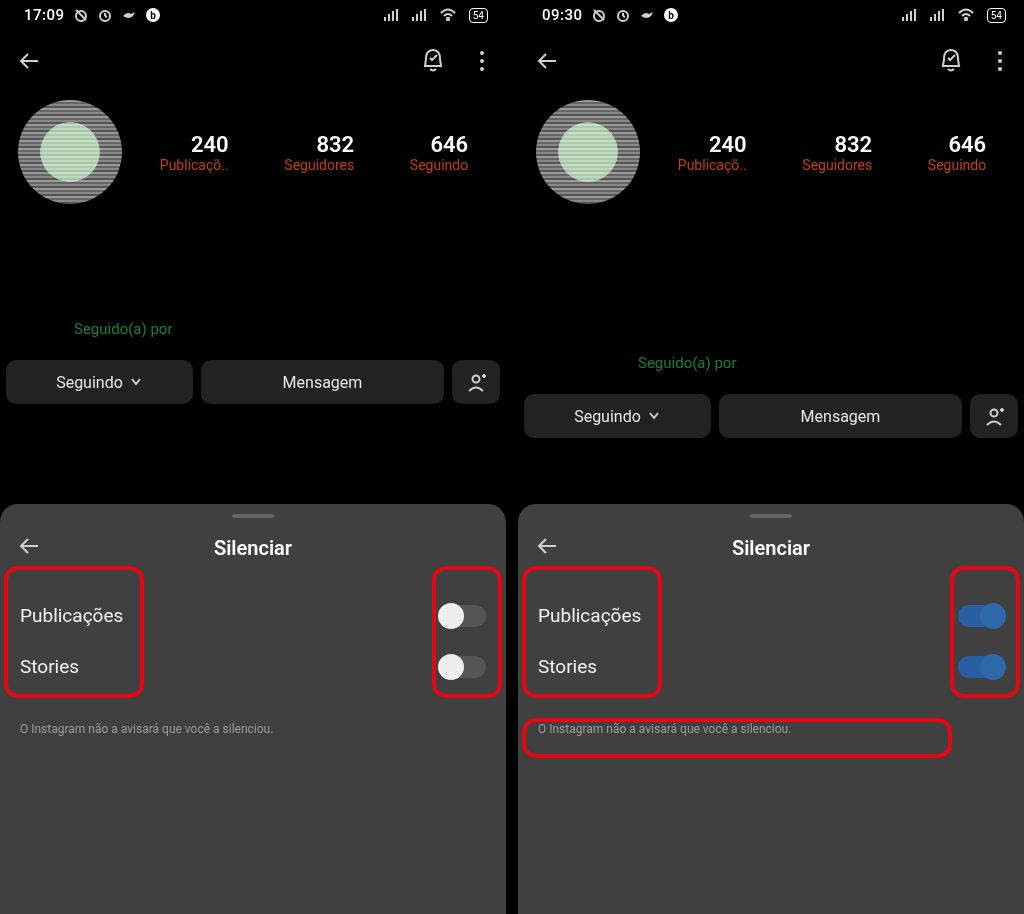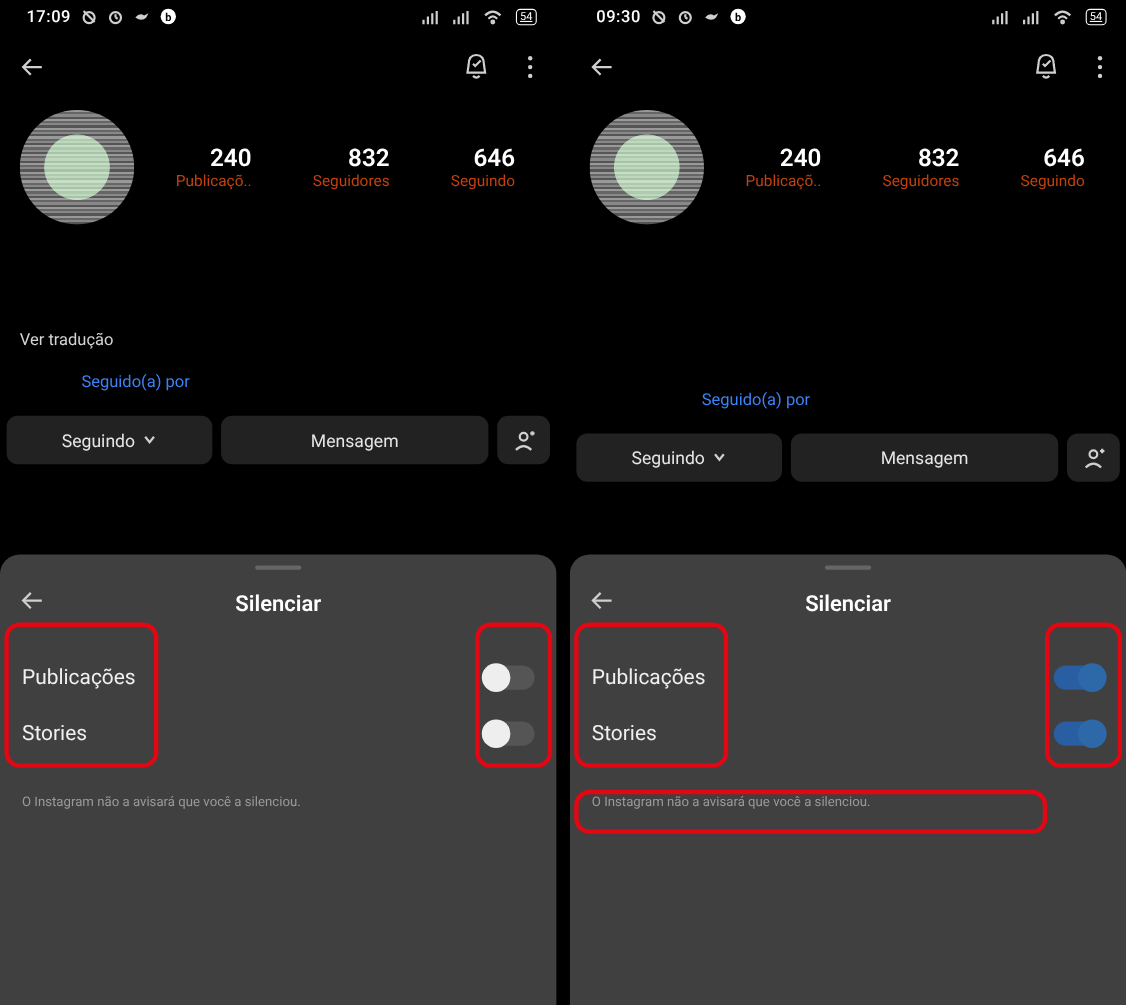--- a/index.html
+++ b/index.html
@@ -21,21 +21,21 @@
   
   .status-bar {
     display: flex;
     justify-content: space-between;
     align-items: center;
     padding: 6px 18px 4px 24px;
     font-size: 15px;
     color: #fff;
   }
   .status-left { display:flex; align-items:center; gap:8px; }
-  .status-right { display:flex; align-items:flex-end; gap:12px;text-decoration:underline; }
+  .status-right { display:flex; align-items:center; gap:12px; }
   .sicon { display:inline-flex; }
   .time { font-weight: 500; letter-spacing: .5px; }
   .batt-box {
     border:1.5px solid #fff; border-radius:4px;
     font-size:10px; padding:0 3px; display:inline-flex; align-items:center;
     height:15px;
   }
 
   
   .page-head {
@@ -58,21 +58,21 @@
     background-blend-mode: screen;
     flex:0 0 auto;
   }
   .stats { flex:1; display:flex; justify-content:space-around; }
   .stat { text-align:right; }
   .stat-num { font-size:22px; font-weight:600; color:#fff; }
   .stat-lbl { font-size:14px; color:#c2410c; max-width:92px; overflow:hidden; white-space:nowrap;}
 
   .translate-block { padding: 90px 18px 6px 18px; color:#d5d5d5; font-size:15px;}
   .link-row { display:flex; align-items:center; gap:4px; margin-top:4px; color:#bfbfbf;}
-  .followed-by { padding: 14px 18px 14px 74px; color:#3b82f6; font-size:15px;}
+  .followed-by { padding: 14px 18px 14px 74px; color:#15803d; font-size:15px;}
 
   
   .actions { display:flex; gap:8px; padding: 8px 6px 0 6px; }
   .btn {
     background:#222; border-radius:10px; color:#e6e6e6;
     display:flex; align-items:center; justify-content:center;
     font-size:16px; height:44px;
   }
   .btn-follow { flex:1; }
   .btn-msg { flex:1.3; }
@@ -226,21 +226,20 @@
         <div class="stat-lbl">Seguidores</div>
       </div>
       <div class="stat">
         <div class="stat-num">646</div>
         <div class="stat-lbl">Seguindo</div>
       </div>
     </div>
   </div>
 
   <div class="translate-block">
-    <div>Ver tradução</div>
   </div>
 
   <div class="followed-by">Seguido(a) por</div>
 
   <div class="actions">
     <div class="btn btn-follow">
       <span>Seguindo</span>
       <span style="margin-left:6px">
         <svg width="14" height="14" class="stroke">
             <polyline points="3,5 7,10 11,5"></polyline>

